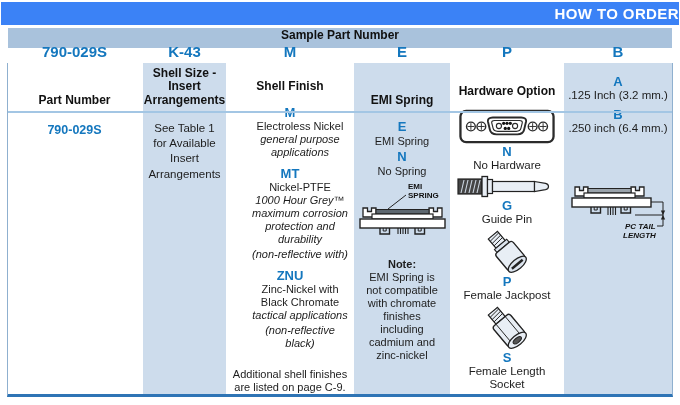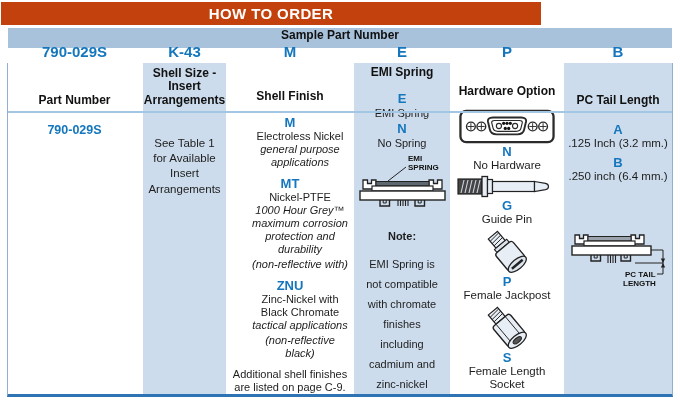--- a/index.html
+++ b/index.html
@@ -1,67 +1,67 @@
 <!DOCTYPE html>
 <html><head>
 <meta charset="utf-8">
 <style>
   html,body{margin:0;padding:0;background:#fff;}
   body{width:680px;height:405px;font-family:"Liberation Sans",sans-serif;-webkit-font-smoothing:antialiased;}
   .page{position:relative;width:680px;height:405px;background:#fff;overflow:hidden;}
 
-  .titlebar{position:absolute;left:1px;top:2px;width:540px;height:23px;background:#c2410c;
-    color:#fff;font-weight:bold;font-size:15px;line-height:23px;text-align:center;letter-spacing:.4px;}
+  .titlebar{position:absolute;left:1px;top:2px;width:678px;height:23px;background:#3b82f6;
+    color:#fff;font-weight:bold;font-size:15px;line-height:23px;text-align:right;letter-spacing:.4px;}
 
   .band{position:absolute;left:8px;top:28px;width:664px;height:20px;background:#a9c2dc;}
   .band-label{text-align:center;font-weight:bold;font-size:12px;color:#101010;padding-top:1px;line-height:13px;}
   .codes{display:flex;gap:2px;margin-top:1px;}
   .codes .code{font-weight:bold;color:#1477be;font-size:15px;line-height:17px;text-align:center;}
   .w1{width:133px;} .w2{width:83px;} .w3{width:124px;} .w4{width:96px;} .w5{width:110px;} .w6{width:108px;}
 
   .table{position:absolute;left:7px;top:63px;width:666px;height:334px;box-sizing:border-box;
     border-left:1px solid #8fb0cf;border-right:1px solid #8fb0cf;border-bottom:3px solid #2e74b5;
     background:#fff;display:flex;gap:2px;}
   .hdr-rule{position:absolute;left:0;top:48px;width:100%;height:2px;background:#a3c6e4;z-index:3;}
   .col{display:flex;flex-direction:column;}
   .white{background:#fff;} .blue{background:#cddcec;}
   .hdr{height:48px;box-sizing:border-box;display:flex;align-items:flex-end;justify-content:center;
     text-align:center;font-weight:bold;font-size:12px;line-height:1.12;color:#111;padding:0 1px 4px 1px;}
   .bd{flex:1;box-sizing:border-box;text-align:center;color:#1d1d1d;}
 
   .accent{color:#1477be;font-weight:bold;}
   .c1 .bd{padding:11px 1px 0 1px;font-size:11.5px;line-height:1.3;}
   .pn-code{font-size:12.5px;margin-bottom:1px;}
-  .c2 .bd{padding:25px 5px 0 5px;font-size:11.5px;line-height:1.32;}
+  .c2 .bd{padding:10px 5px 0 5px;font-size:11.5px;line-height:1.32;}
 
   .c3 .bd{padding:8px 2px 0 2px;font-size:11px;line-height:1.2;}
   .opt{margin-bottom:7px;}
   .opt .ocode{font-size:13px;line-height:15px;}
   .opt .oname{line-height:13px;margin-left:20px;}
   .it{font-style:italic;}
   .d2{font-style:italic;margin-top:2px;}
-  .foot{margin-top:8px;font-size:11px;line-height:13px;}
+  .foot{margin-top:18px;font-size:11px;line-height:13px;}
 
   .c4 .bd{padding:8px 2px 0 2px;font-size:11px;line-height:1.2;}
   .c4 .ocode{font-size:13px;line-height:15px;}
   .c4 .oname{line-height:14px;margin-bottom:1px;}
   .emi-draw{margin-top:0;}
   .note-t{font-weight:bold;margin-top:8px;line-height:14px;}
-  .note{padding:0 8px;line-height:20px;margin-top:11px;}
+  .note{padding:0 8px;line-height:13px;}
 
   .c5 .bd{padding:5px 1px 0 1px;font-size:11.5px;line-height:1.15;}
   .hw{margin-bottom:3px;}
   .hw .ocode{font-size:13px;line-height:14px;}
   .hw .oname{line-height:13px;}
   .rot{transform:rotate(-40deg);}
 
   .c6 .bd{padding:11px 1px 0 1px;font-size:11.5px;line-height:1.2;}
   .c6 .ocode{font-size:13px;line-height:15px;}
   .c6 .oname{margin-bottom:4px;}
-  .pct-draw{margin-top:46px;}
+  .pct-draw{margin-top:46px;font-style:italic;}
 
   svg{display:block;margin:0 auto;}
   .svglabel{font-family:"Liberation Sans",sans-serif;font-size:8px;font-weight:bold;fill:#111;}
 </style>
 </head>
 <body>
 
 <div class="page">
 
   <div class="titlebar">HOW TO ORDER</div>
@@ -251,21 +251,20 @@
               <ellipse cx="18" cy="39" rx="5" ry="2.3" fill="#555" stroke="#222" stroke-width="1"></ellipse>
             </svg>
           </span>
           <div class="ocode accent">S</div>
           <div class="oname">Female Length Socket</div>
         </div>
       </div>
     </div>
 
     <div class="col c6 w6">
-      <div class="hdr blue">PC Tail Length</div>
       <div class="bd blue">
         <div class="ocode accent">A</div>
         <div class="oname">.125 Inch (3.2 mm.)</div>
         <div class="ocode accent">B</div>
         <div class="oname">.250 inch (6.4 mm.)</div>
         <div class="pct-draw">
           <svg width="106" height="70" viewBox="0 0 106 70">
             <path d="M10 14 V5 h4.5 v3.5 h4 V5 h4.5 V14 Z" fill="#fff" stroke="#222" stroke-width="1.3"></path>
             <path d="M66 14 V5 h4.5 v3.5 h4 V5 h4.5 V14 Z" fill="#fff" stroke="#222" stroke-width="1.3"></path>
             <rect x="23" y="6.5" width="43" height="4.5" fill="#9aa3ab" stroke="#222" stroke-width="1"></rect>

